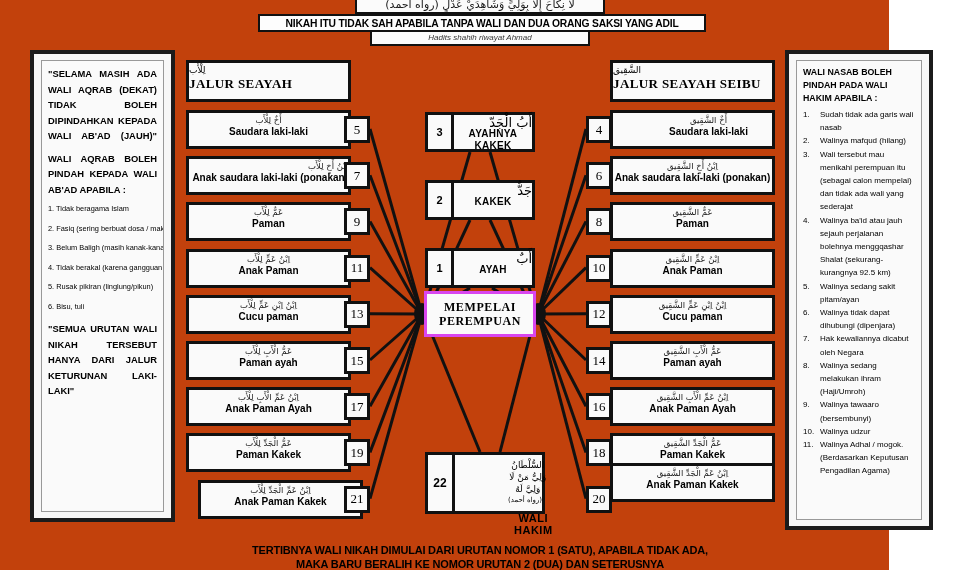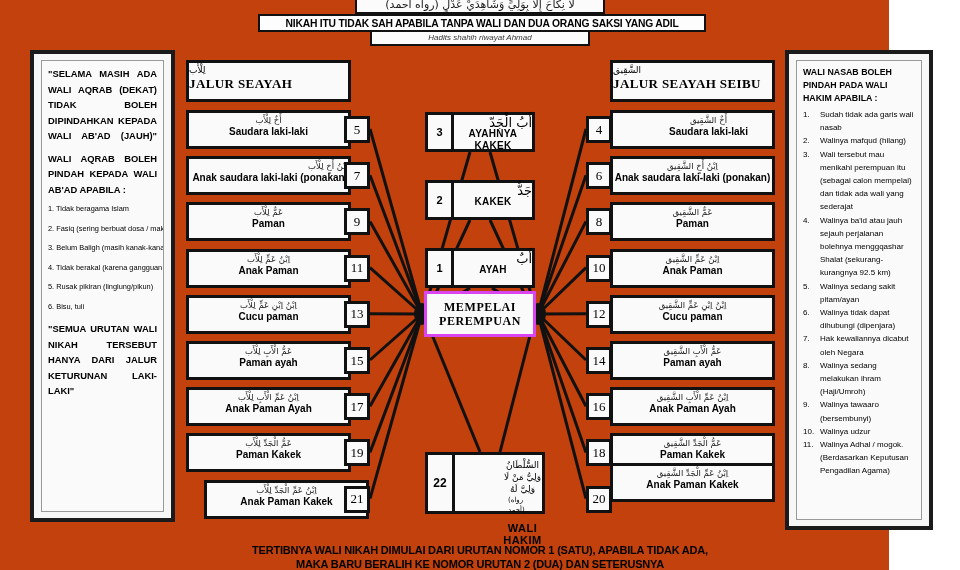--- a/index.html
+++ b/index.html
@@ -135,21 +135,21 @@
     border:3px solid #111; background:#fafafa; display:flex; z-index:6;
   }
   #wali-hakim .cnum {
     width:27px; flex:0 0 27px; border-right:3px solid #111;
     display:flex; align-items:center; justify-content:center;
     font-size:12px; font-weight:bold;
   }
   #wali-hakim .cbody { flex:1; text-align:center; padding-top:4px; position:relative;padding-left:48px;}
   #wali-hakim .ar { font-family:"DejaVu Sans", sans-serif; font-size:9px; line-height:12px; }
   #wali-hakim .ar2 { font-family:"DejaVu Sans", sans-serif; font-size:7px; line-height:10px; text-align:left; padding-left:5px;}
-  #wali-hakim .lbl { font-size:11px; font-weight:bold; letter-spacing:0.5px; margin-top:7px;}
+  #wali-hakim .lbl { font-size:11px; font-weight:bold; letter-spacing:0.5px; margin-top:7px;margin-left:11px;}
 
   
   #rays { position:absolute; left:0; top:0; width:960px; height:570px; z-index:2; pointer-events:none;}
 
   
   #footer {
     position:absolute; left:0; top:543px; width:960px; height:27px;
     text-align:center; overflow:hidden;
   }
   #footer div {
@@ -306,21 +306,21 @@
       <div class="wbox" style="left: 186px; top: 387.2px; width: 165px; height: 39px;">
         <div class="ar">اِبْنُ عَمِّ الْأَبِ لِلْأَب</div>
         <div class="lbl">Anak Paman Ayah</div>
       </div>
       <div class="numbox" style="left: 344px; top: 393.2px; width: 26px; height: 27px;">17</div>
       <div class="wbox" style="left: 186px; top: 433.4px; width: 165px; height: 39px;">
         <div class="ar">عَمُّ الْجَدِّ لِلْأَب</div>
         <div class="lbl">Paman Kakek</div>
       </div>
       <div class="numbox" style="left: 344px; top: 439.4px; width: 26px; height: 27px;">19</div>
-      <div class="wbox" style="left: 204px; top: 479.6px; width: 165px; height: 39px;">
+      <div class="wbox" style="left: 198px; top: 479.6px; width: 165px; height: 39px;">
         <div class="ar">اِبْنُ عَمِّ الْجَدِّ لِلْأَب</div>
         <div class="lbl">Anak Paman Kakek</div>
       </div>
       <div class="numbox" style="left: 344px; top: 485.6px; width: 26px; height: 27px;">21</div>
       <div class="col-title" style="left: 610px; top: 60px; width: 165px; height: 42px;">
         <div class="ar">الشَّقِيق</div>
         <div class="lbl">JALUR SEAYAH SEIBU</div>
       </div>
       <div class="wbox" style="left: 610px; top: 110px; width: 165px; height: 39px; padding-left: 32px;">
         <div class="ar">أَخٌ الشَّقِيق</div>

